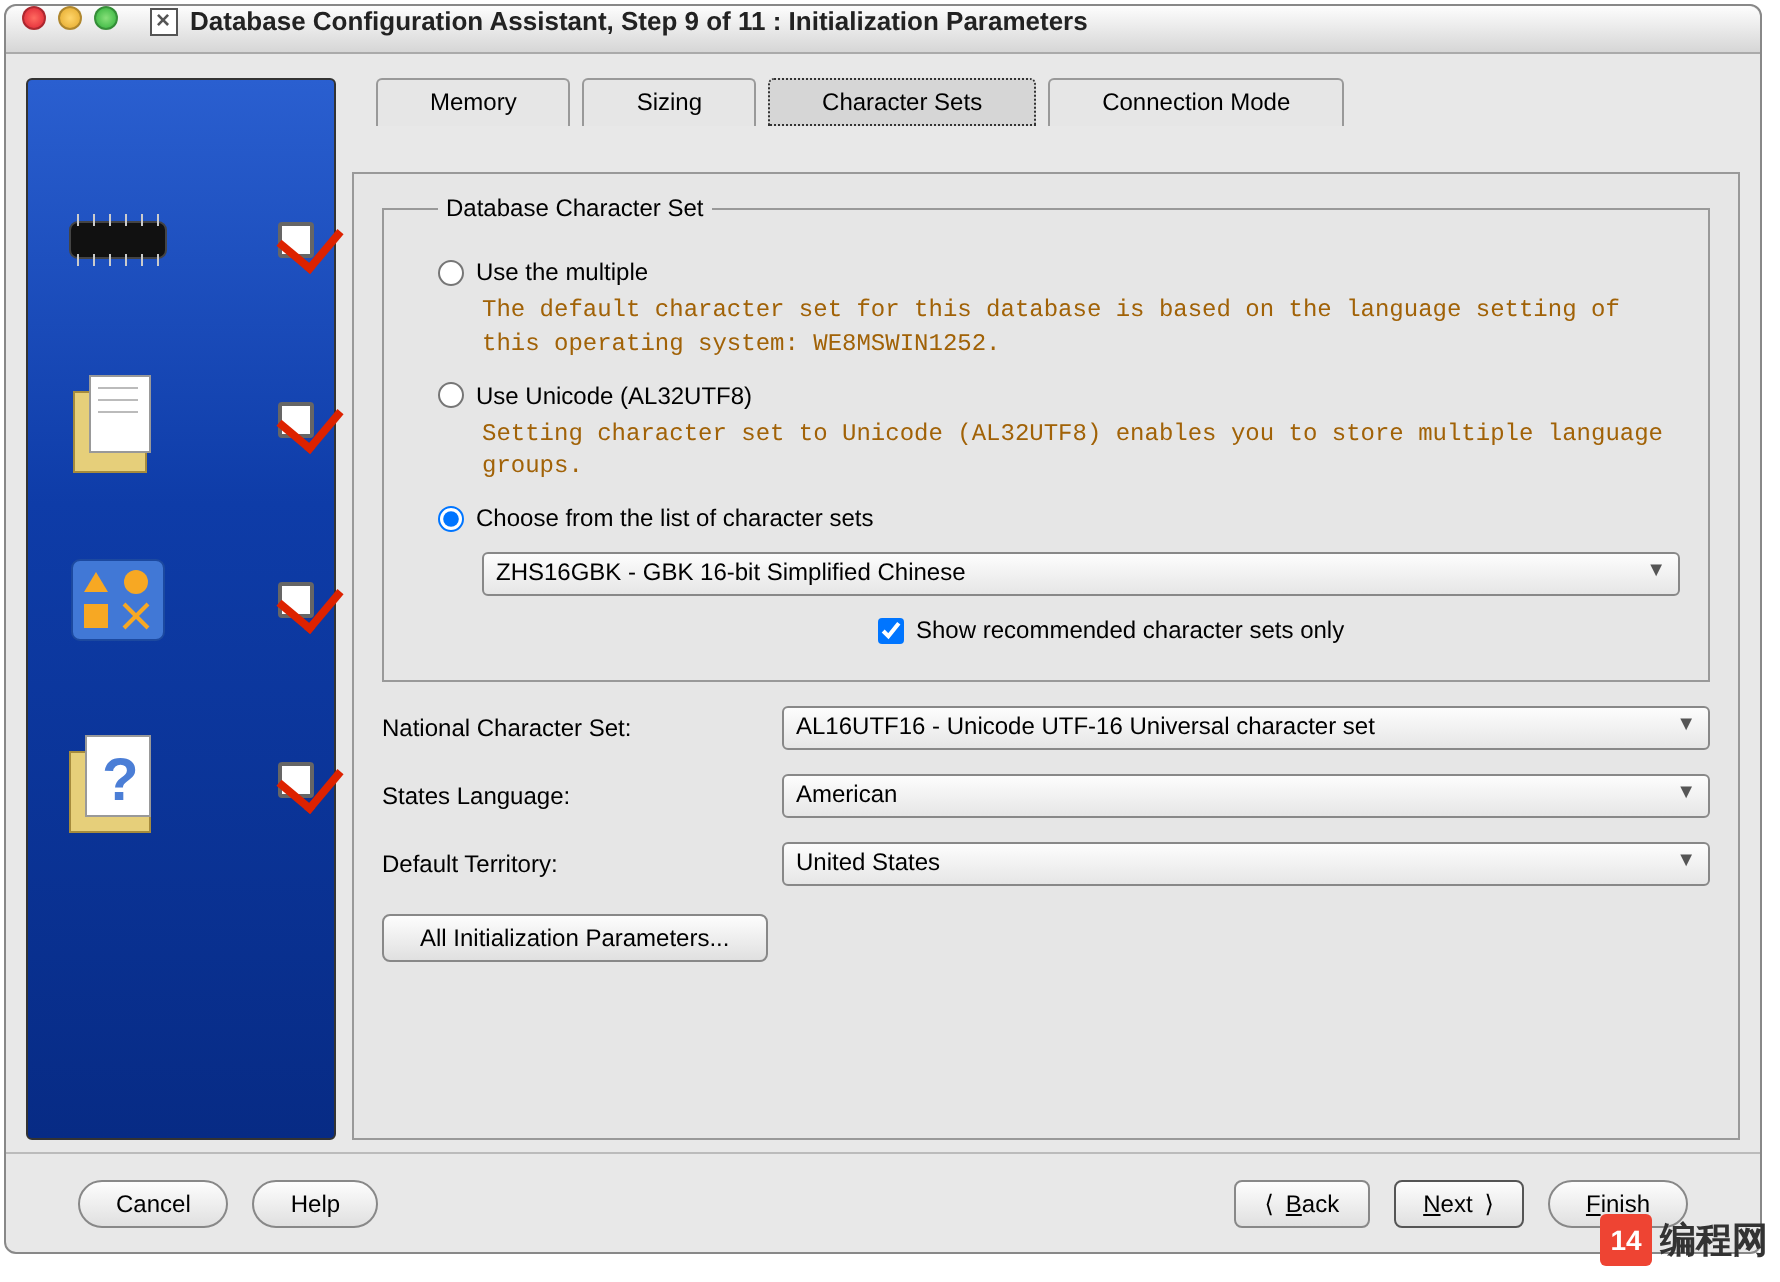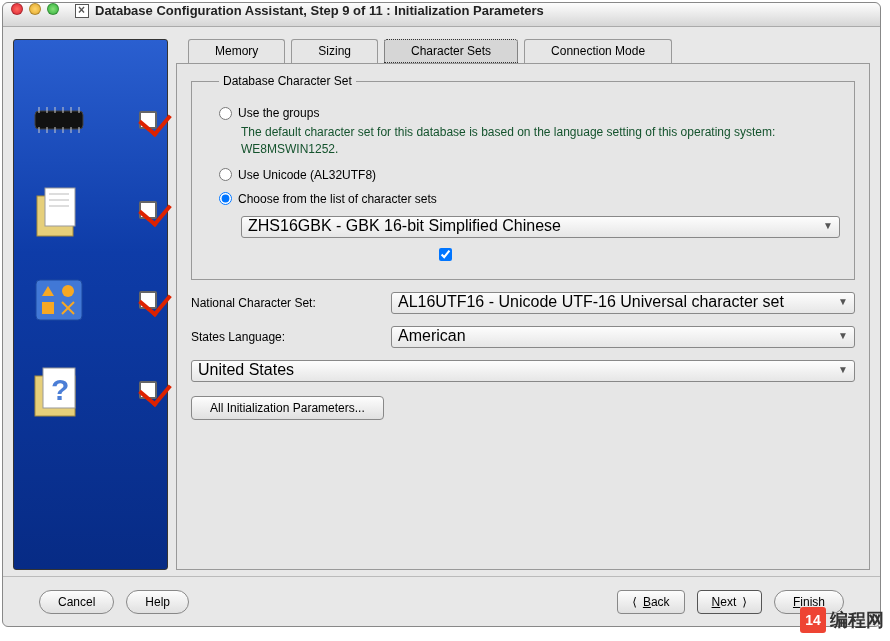--- a/index.html
+++ b/index.html
@@ -46,21 +46,21 @@
       border: 1px solid #333;
       border-radius: 3px;
       padding: 50px 10px 30px 10px;
       display:flex; flex-direction:column; gap:30px; align-items:flex-end;
     }
     .side-item { width:100%; display:flex; align-items:center; justify-content:space-between; }
     .side-icon { width:70px; height:60px; display:flex; align-items:center; justify-content:center; }
     .check { width:18px; height:18px; border:2px solid #666; background:#fff; position:relative; border-radius:2px; }
     .check::after { content:""; position:absolute; left:3px; top:-6px; width:18px; height:22px; border-right:4px solid #d20; border-bottom:4px solid #d20; transform:rotate(40deg); }
     .main {
-      flex:1; display:flex; flex-direction:column;
+      flex:1; display:flex; flex-direction:column;gap:23px;
     }
     .tabs { display:flex; gap:6px; margin-left:12px; }
     .tab {
       padding: 4px 26px;
       background: #e6e6e6;
       border: 1px solid #999;
       border-bottom: none;
       border-radius: 3px 3px 0 0;
       font-size: 12px;
       cursor: pointer;
@@ -68,27 +68,27 @@
     .tab.active { background: #d6d6d6; border:1px dotted #333; position:relative; z-index:2; }
     .panel {
       border:1px solid #999; background:#e6e6e6;
       padding:10px 14px 14px 14px; flex:1;
     }
     fieldset.charset {
       border:1px solid #999; padding:8px 14px 18px 27px; margin:0;
     }
     fieldset.charset legend { font-size:12px; padding:0 4px; }
     .opt { margin: 10px 0 4px 0; display:flex; align-items:center; gap:6px; }
-    .opt-desc { margin: 2px 0 10px 22px; color:#14532d; line-height:1.4; }
+    .opt-desc { margin: 2px 0 10px 22px; color:#a16207; line-height:1.4;font-family:Liberation Mono, monospace; }
     .row { display:flex; align-items:center; margin:10px 0 0 22px; gap:10px; }
     .lbl { width:180px; }
     .combobox {
       flex:1; height:22px; border:1px solid #888; background:linear-gradient(#fdfdfd,#e6e6e6);
-      border-radius:3px; padding:2px 22px 2px 6px; position:relative; font-size:16px;
-      display:flex; align-items:flex-end;
+      border-radius:3px; padding:2px 22px 2px 6px; position:relative; font-size:12px;
+      display:flex; align-items:flex-start;
     }
     .combobox::after { content:"▼"; position:absolute; right:6px; top:3px; font-size:10px; color:#555; }
     .chk { display:flex; align-items:center; gap:6px; margin:10px 0 0 220px; }
     .form-row { display:flex; align-items:center; margin:12px 0; gap:10px; }
     .form-lbl { width:190px; }
     .btn {
       border:1px solid #888; background:linear-gradient(#fdfdfd,#e0e0e0);
       border-radius:12px; padding:4px 18px; font-size:12px; cursor:pointer;
     }
     .btn-sq { border-radius:4px; }
@@ -191,58 +191,61 @@
         <div class="tab active">Character Sets</div>
         <div class="tab">Connection Mode</div>
       </div>
 
       <div class="panel">
         <fieldset class="charset">
           <legend>Database Character Set</legend>
 
           <div class="opt">
             <input type="radio" name="cs" style="">
-            <span>Use the groups</span>
+            <span>Use the multiple</span>
           </div>
           <div class="opt-desc">The default character set for this database is based on the language setting of this operating system: WE8MSWIN1252.</div>
 
           <div class="opt">
             <input type="radio" name="cs" style="">
             <span>Use Unicode (AL32UTF8)</span>
           </div>
+          <div class="opt-desc">Setting character set to Unicode (AL32UTF8) enables you to store multiple language groups.</div>
 
           <div class="opt">
             <input type="radio" name="cs" checked="" style="">
             <span>Choose from the list of character sets</span>
           </div>
 
           <div class="row">
             <div class="combobox">
               <span>ZHS16GBK - GBK 16-bit Simplified Chinese</span>
             </div>
           </div>
 
           <div class="chk">
             <input type="checkbox" checked="" style="">
+            <span>Show recommended character sets only</span>
           </div>
         </fieldset>
 
         <div class="form-row">
           <div class="form-lbl">National Character Set:</div>
           <div class="combobox">
             <span>AL16UTF16 - Unicode UTF-16 Universal character set</span>
           </div>
         </div>
         <div class="form-row">
           <div class="form-lbl">States Language:</div>
           <div class="combobox">
             <span>American</span>
           </div>
         </div>
         <div class="form-row">
+          <div class="form-lbl">Default Territory:</div>
           <div class="combobox">
             <span>United States</span>
           </div>
         </div>
 
         <div class="all-params">
           <button class="btn btn-sq">All Initialization Parameters...</button>
         </div>
       </div>
     </div>

